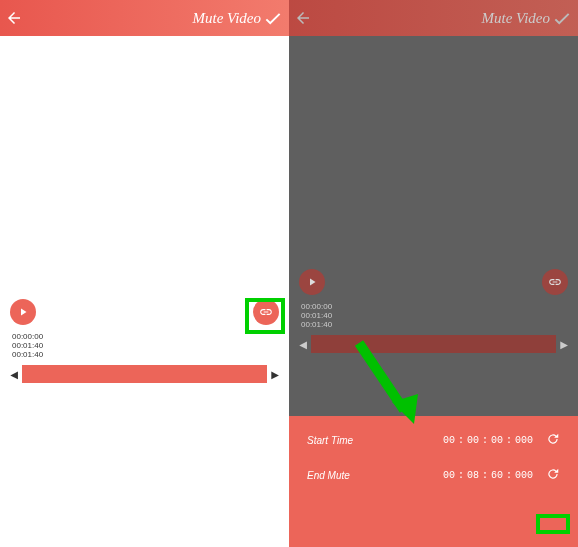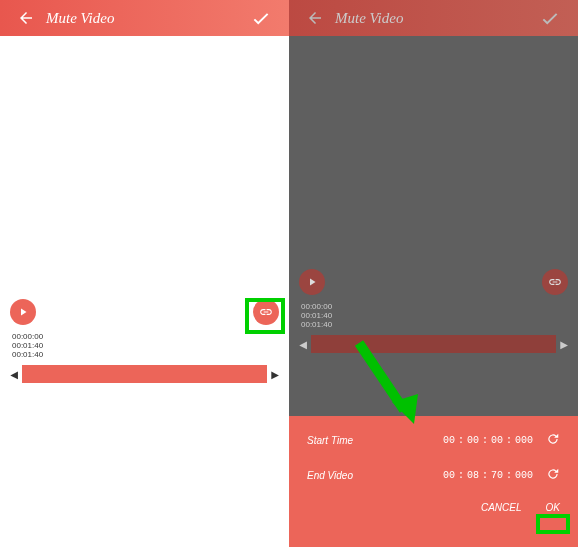--- a/index.html
+++ b/index.html
@@ -1,18 +1,18 @@
 <!DOCTYPE html>
 <html><head>
 <meta charset="utf-8">
 <style>
 * { margin: 0; padding: 0; box-sizing: border-box; }
 body { font-family: Arial, sans-serif; width: 578px; height: 547px; display: flex; }
 .screen { width: 289px; height: 547px; position: relative; }
-.header { height: 36px; display: flex; align-items: center; padding: 0 16px; background: linear-gradient(90deg, #e8574e 0%, #f27b6d 100%); }
+.header { height: 36px; display: flex; align-items: center; padding: 0 4px; background: linear-gradient(90deg, #e8574e 0%, #f27b6d 100%); text-align: right; }
 .header-dim { background: linear-gradient(90deg, rgba(232,87,78,0.6) 0%, rgba(242,123,109,0.6) 100%); background-color: #7a3530; }
 .back-icon { width: 20px; height: 20px; display: flex; align-items: center; justify-content: center; }
 .title { color: #fff; font-family: cursive; font-style: italic; font-size: 15px; margin-left: 10px; flex: 1; }
 .check-icon { width: 24px; height: 24px; display: flex; align-items: center; justify-content: center; }
 .video-area { height: 258px; background: #fff; }
 .video-area-dim { background: #5f5f5f; }
 .controls { padding: 0 10px; }
 .row1 { display: flex; justify-content: space-between; align-items: center; height: 32px; margin-top: 2px; }
 .play-btn, .link-btn { width: 26px; height: 26px; border-radius: 50%; background: #ec6559; display: flex; align-items: center; justify-content: center; }
 .play-btn-dim, .link-btn-dim { background: #9b4540; }
@@ -131,39 +131,35 @@
           <span>:</span>
         <span>000</span>
         <span class="reset">
           <svg width="14" height="14" viewBox="0 0 24 24">
               <path d="M17.65 6.35A8 8 0 1 0 20 12h-2a6 6 0 1 1-1.76-4.24L14 10h7V3l-3.35 3.35z" fill="#fff"></path>
             </svg>
         </span>
       </div>
     </div>
     <div class="time-row">
-      <span class="lbl">End Video</span>
+      <span class="lbl">End Mute</span>
       <div class="time-fields">
         <span>00</span>
           <span>:</span>
         <span>08</span>
           <span>:</span>
-        <span>70</span>
+        <span>60</span>
           <span>:</span>
         <span>000</span>
         <span class="reset">
           <svg width="14" height="14" viewBox="0 0 24 24">
               <path d="M17.65 6.35A8 8 0 1 0 20 12h-2a6 6 0 1 1-1.76-4.24L14 10h7V3l-3.35 3.35z" fill="#fff"></path>
             </svg>
         </span>
       </div>
-    </div>
-    <div class="btn-row">
-      <span>CANCEL</span>
-      <span>OK</span>
     </div>
   </div>
 
   <svg class="arrow" style="left:65px;top:338px;width:70px;height:92px" viewBox="0 0 70 92">
     <path d="M5 5 L50 72" stroke="#00c000" stroke-width="10" fill="none"></path>
     <path d="M38 64 L60 86 L64 56 Z" fill="#00c000"></path>
   </svg>
   <div class="hl1" style="left:247px;top:514px;width:34px;height:20px;"></div>
 </div>
 

